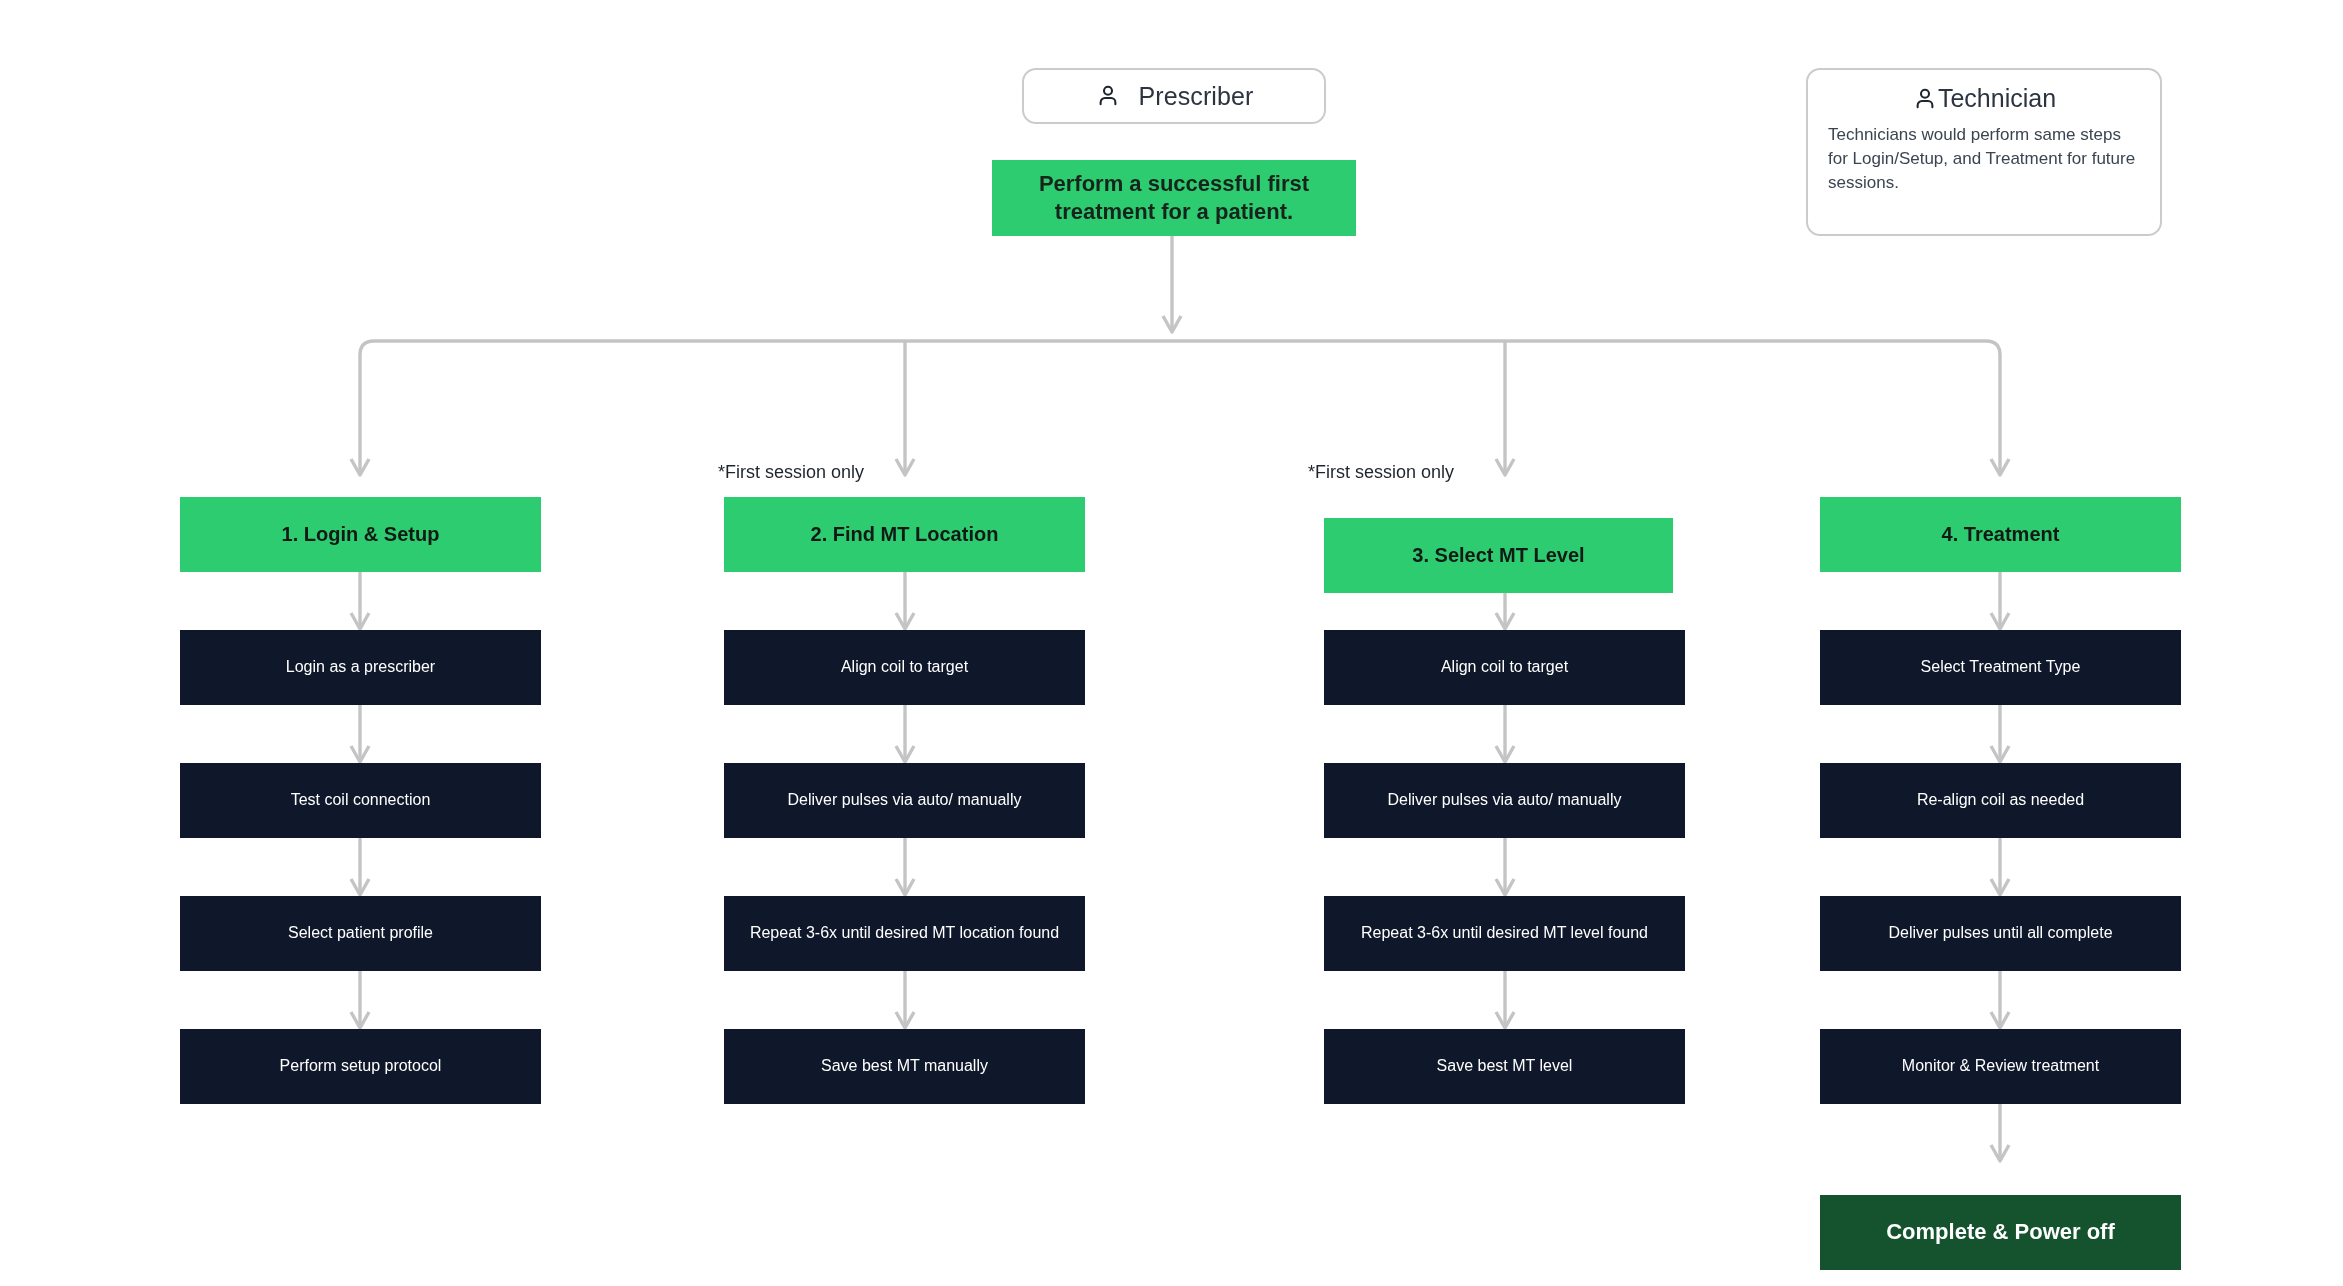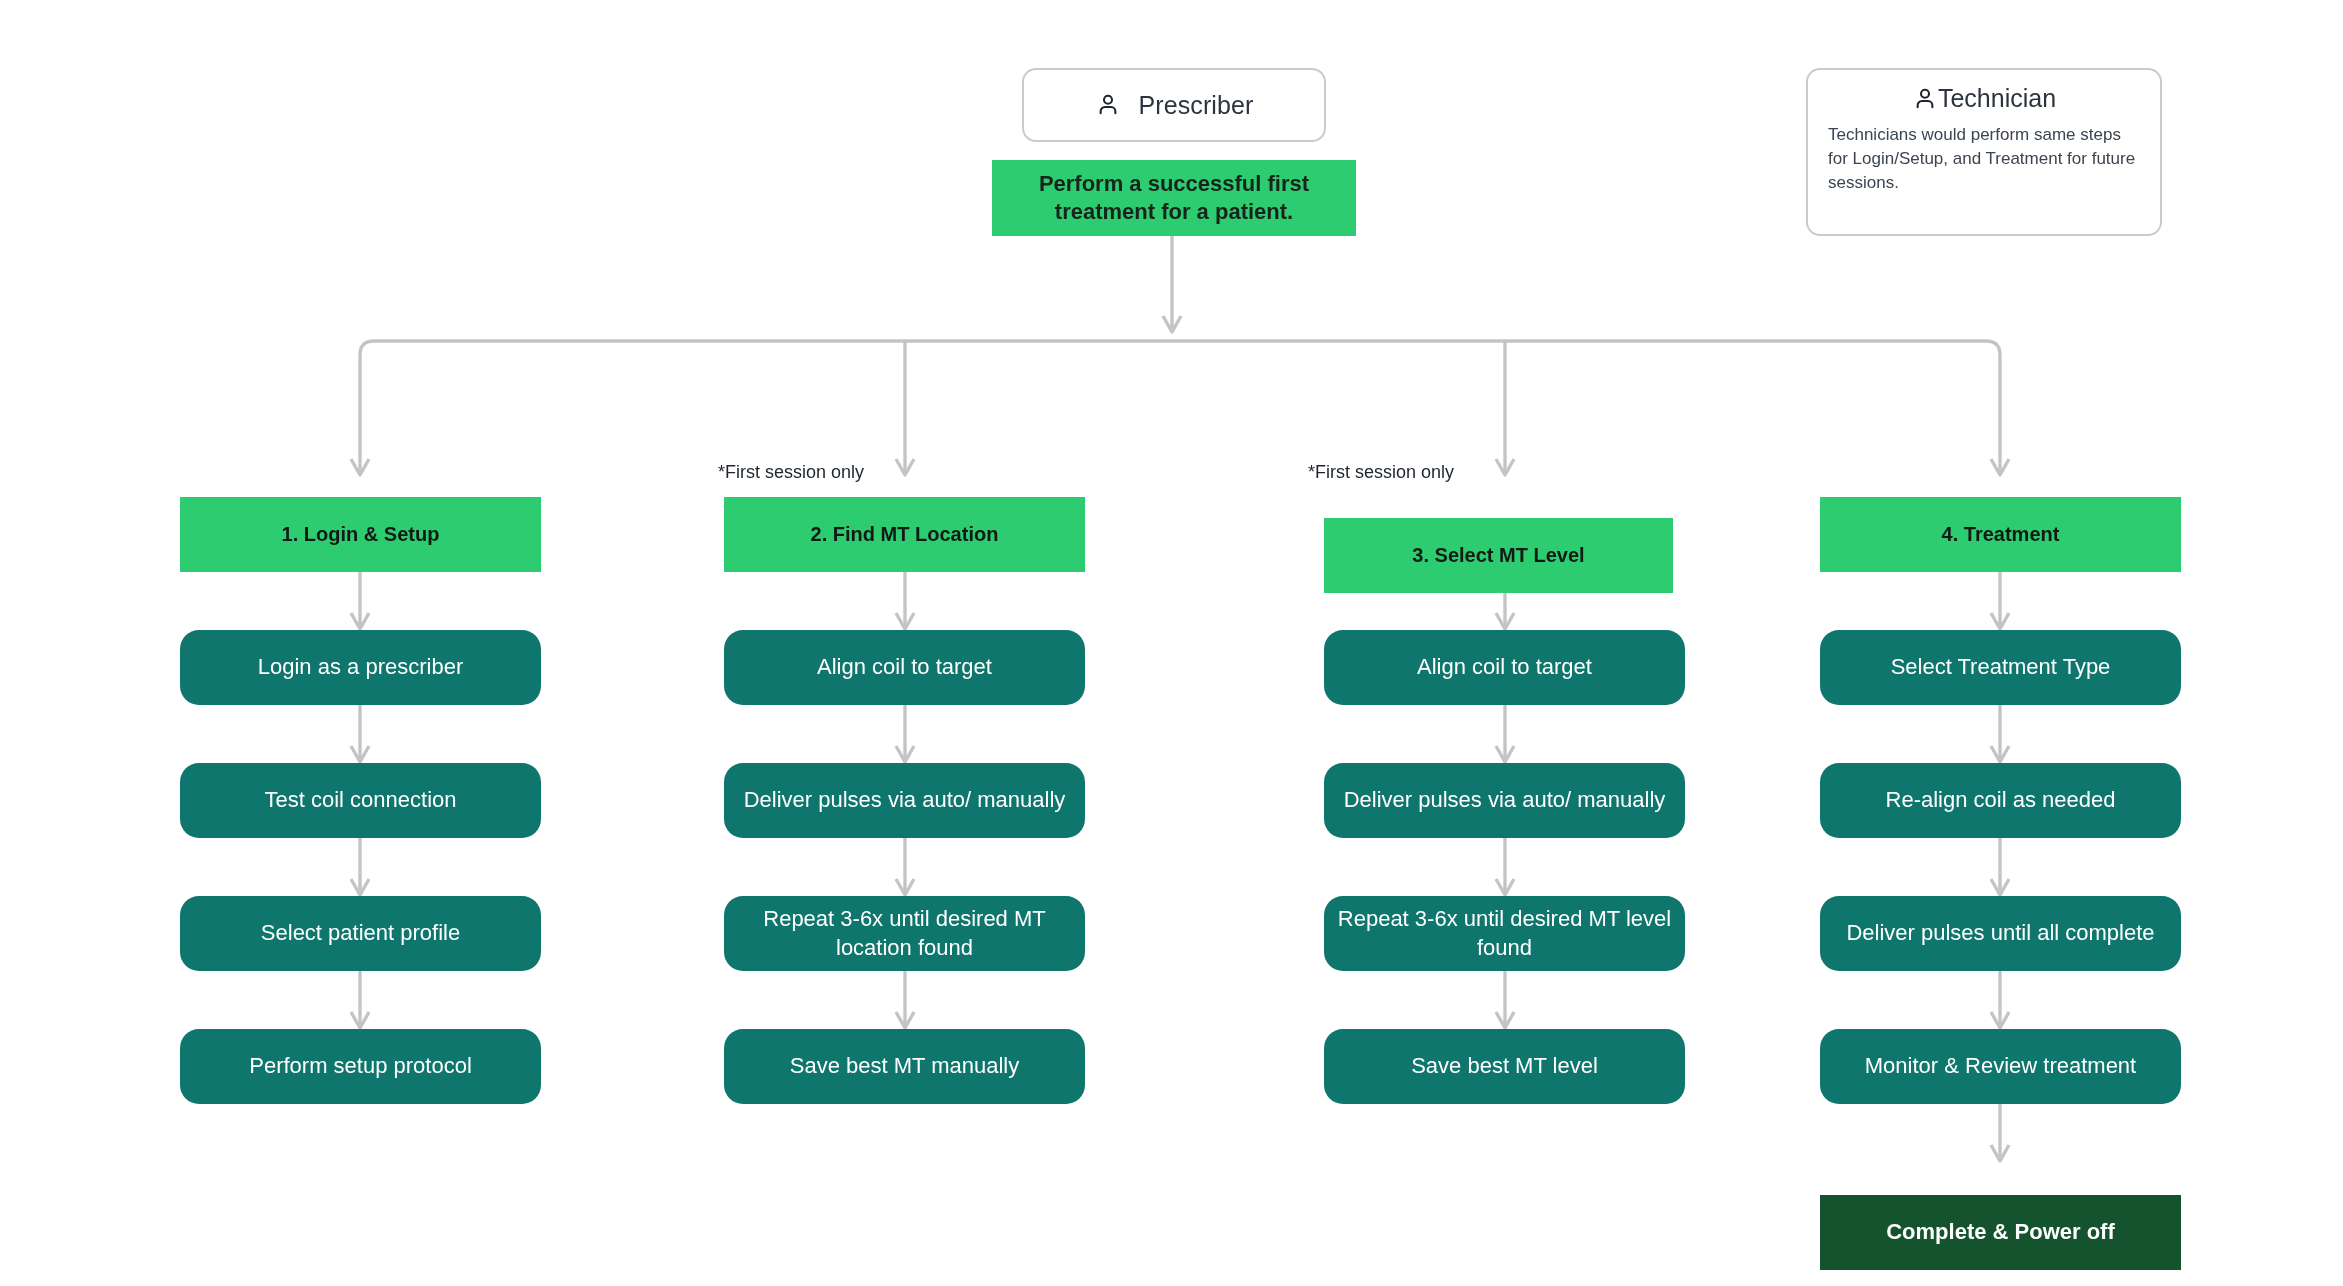--- a/index.html
+++ b/index.html
@@ -86,25 +86,24 @@
     font-size: 22px;
     font-weight: 600;
   }
   .node.phase {
     background: #2ECC71;
     color: #111a14;
     font-size: 20px;
     font-weight: 600;
   }
   .node.step {
-    background: #0f766e;
+    background: #0f172a;
     color: #ffffff;
-    font-size: 22px;
+    font-size: 16px;
     font-weight: 400;
-    border-radius: 19px;
   }
   .node.terminal {
     background: #14532d;
     color: #ffffff;
     font-size: 22px;
     font-weight: 600;
     margin-top: 33px;
   }
 
   
@@ -175,21 +174,21 @@
       <path d="M1991 746 L2000 762 L2009 746"></path>
       <path d="M2000 838 L2000 894"></path>
       <path d="M1991 879 L2000 895 L2009 879"></path>
       <path d="M2000 971 L2000 1027"></path>
       <path d="M1991 1012 L2000 1028 L2009 1012"></path>
       <path d="M2000 1104 L2000 1160"></path>
       <path d="M1991 1145 L2000 1161 L2009 1145"></path>
     </g>
   </svg>
 
-  <div class="role-badge" style="left:1022px; top:68px; width:304px; height:74px;">
+  <div class="role-badge" style="left:1022px; top:68px; width:304px; height:56px;">
     <span>
       <svg class="person-icon" viewBox="0 0 24 24" fill="none" stroke="#1e252d" stroke-width="1.9" stroke-linecap="round" stroke-linejoin="round">
         <circle cx="12" cy="7.2" r="3.7"></circle>
         <path d="M5.2 19.5 v-1.6 a4 4 0 0 1 4-4 h5.6 a4 4 0 0 1 4 4 v1.6"></path>
       </svg>
     </span>
     <span class="role-label">Prescriber</span>
   </div>
 
   <div class="role-card" style="left:1806px; top:68px; width:356px; height:168px;">

